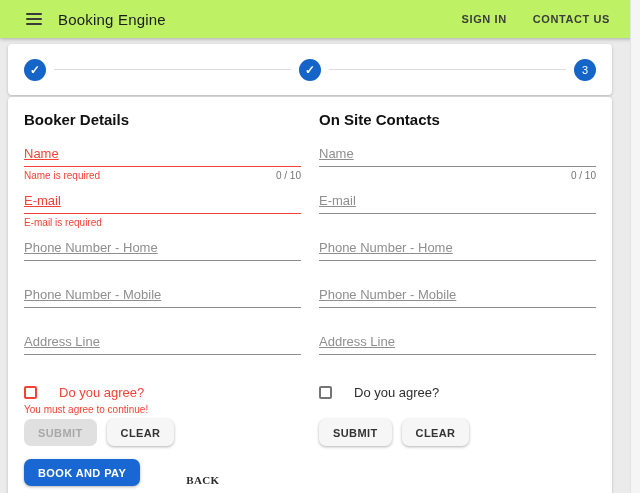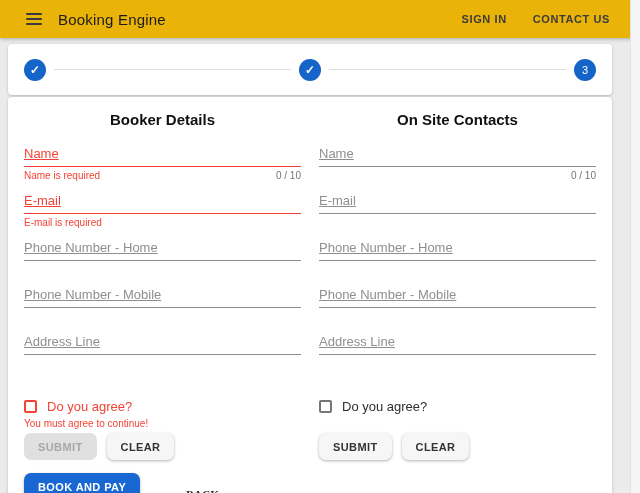--- a/index.html
+++ b/index.html
@@ -5,21 +5,21 @@
   * { box-sizing: border-box; }
   html,body { margin:0; padding:0; }
   body {
     width:640px; height:493px; overflow:hidden; position:relative;
     background:#ebebeb;
     font-family:"Liberation Sans", sans-serif;
   }
 
   
   .appbar {
-    height:38px; background:#eab308; display:flex; align-items:center;
+    height:38px; background:#bef264; display:flex; align-items:center;
     padding:0 20px 0 26px; box-shadow:0 1px 4px rgba(0,0,0,.28);
     position:relative; z-index:2;
   }
   .menu { width:16px; display:flex; flex-direction:column; gap:3px; cursor:pointer; }
   .menu i { display:block; height:2px; background:#3a3a3a; border-radius:1px; }
   .app-title { margin-left:16px; font-size:15px; color:#1c1c1c; letter-spacing:.2px; }
   .appbar-actions { margin-left:auto; display:flex; gap:6px; }
   .appbar-actions button {
     background:none; border:0; font-family:inherit; font-size:11px; font-weight:bold;
     color:#3c3c3c; letter-spacing:.6px; padding:6px 10px; cursor:pointer;
@@ -39,33 +39,33 @@
   .step-circle .glyph { font-size:12px; font-weight:bold; line-height:1; }
   .connector { flex:1; height:1px; background:#dedede; margin:0 8px; }
 
   
   .form-card {
     width:604px; margin:2px 0 0 8px; background:#fff; border-radius:4px;
     box-shadow:0 1px 3px rgba(0,0,0,.22);
     padding:10px 16px 12px; display:grid; grid-template-columns:1fr 1fr; column-gap:18px;
   }
   .col { min-width:0; }
-  .col-heading { margin:4px 0 16px; font-size:15px; font-weight:bold; color:#111;text-align:center; }
+  .col-heading { margin:4px 0 16px; font-size:15px; font-weight:bold; color:#111; }
 
   .field { border-bottom:1px solid #8d8d8d; padding:2px 0 5px; cursor:text; }
   .field.error { border-bottom-color:#f44336; }
   .flabel { font-size:13px; color:#8f8f8f;text-decoration:underline; }
   .flabel.err { color:#f44336; }
   .helper {
     height:24px; display:flex; justify-content:space-between;
     padding-top:3px; font-size:10px; color:#757575;
   }
   .err-text { color:#f44336; }
 
-  .agree-row { display:flex; align-items:center; gap:10px; margin-top:18px; cursor:pointer; height:18px; }
+  .agree-row { display:flex; align-items:center; gap:22px; margin-top:4px; cursor:pointer; height:18px; }
   .cb { width:13px; height:13px; border:2px solid #757575; border-radius:2px; flex:none; background:#fff; }
   .cb.err { border-color:#f44336; }
   .agree-label { font-size:13px; color:#2f2f2f; }
   .agree-label.err { color:#f44336; }
   .agree-error { height:16px; font-size:10px; color:#f44336; padding-top:3px; }
 
   .btn-row { display:flex; gap:10px; margin-top:2px; }
   button.raised {
     background:#f6f6f6; border:0; border-radius:7px; height:27px; padding:0 14px;
     font-family:inherit; font-size:11px; font-weight:bold; color:#333;

